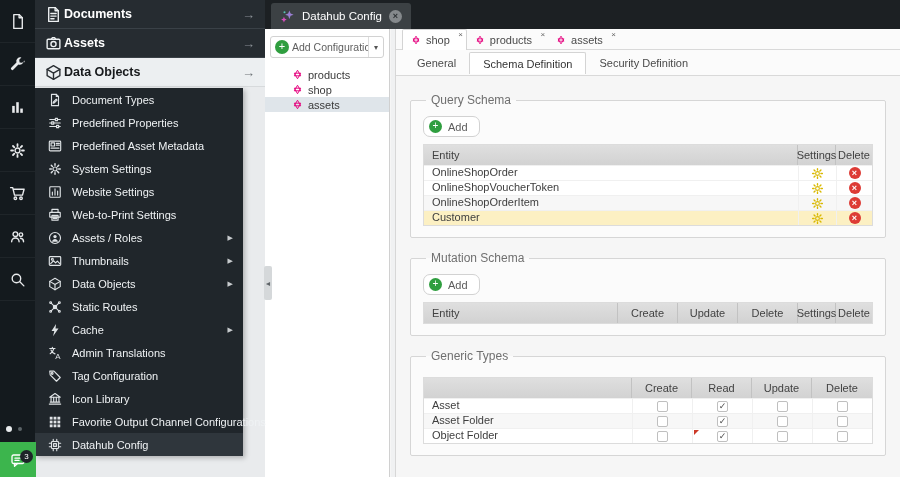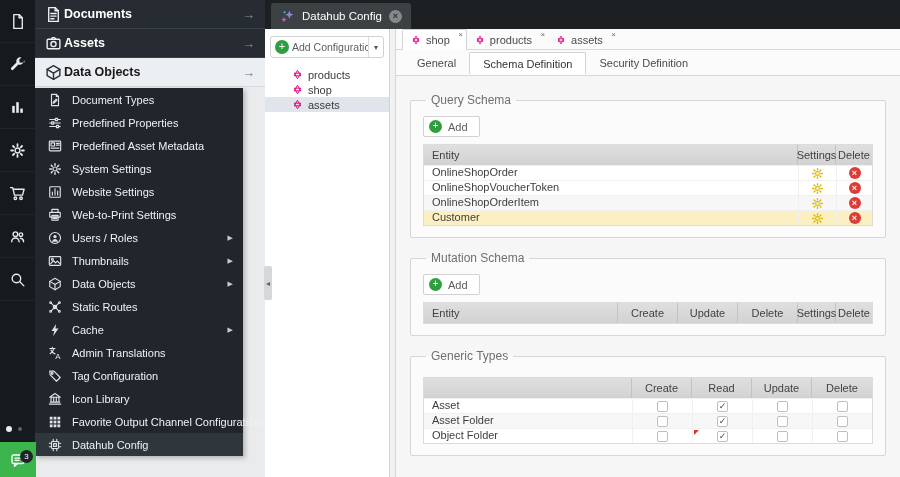--- a/index.html
+++ b/index.html
@@ -99,21 +99,21 @@
   .stab { padding:5px 13px 4px; font-size:11px; color:#4a4a4a; cursor:pointer; }
   .stab.active { background:#fff; border:1px solid #d4d4d4; border-bottom:none;
     border-radius:2px 2px 0 0; margin-bottom:-1px; color:#333; }
 
   .content { position:absolute; top:48px; left:0; right:0; bottom:0; padding:16px 14px; overflow:hidden; }
   fieldset.fs { border:1px solid #d6d6d6; border-radius:2px; padding:4px 12px 11px; margin-bottom:13px;
     background:#fbfbfb; }
   fieldset.fs legend { font-size:12px; color:#6f6f6f; padding:0 5px; margin-left:3px;margin-top:15px; }
 
   .btn-add { display:inline-flex; align-items:center; gap:6px; height:21px; margin:5px 0 7px;
-    padding:0 11px 0 5px; background:#fff; border:1px solid #d2d2d2; border-radius:2px;
+    padding:0 11px 0 5px; background:#fff; border:1px solid #d2d2d2; border-radius:7px;
     font-size:11px; color:#5c5c5c; cursor:pointer; }
   .btn-add .plus { width:13px; height:13px; border-radius:50%; background:#2f9e3f; color:#fff;
     font-size:10px; line-height:12px; text-align:center; }
   .btn-add .plus::after { content:"+"; }
 
   .grid { background:#fff; border:1px solid #dcdcdc; font-size:11px; color:#3e3e3e; }
   .grid .row { display:flex; height:15px; align-items:flex-start; border-top:1px solid #f0f0f0; }
   .grid .row.alt { background:#f7f7f7; }
   .grid .row.highlight { background:#fcf0c3; }
   .grid .hrow { display:flex; height:20px; align-items:flex-start;
@@ -321,21 +321,21 @@
       <span class="lbl">Web-to-Print Settings</span>
     </div>
   <div class="sitem">
       <span class="ico">
         <svg viewBox="0 0 16 16" fill="none" stroke="currentColor" stroke-width="1.3" stroke-linecap="round" stroke-linejoin="round">
           <circle cx="8" cy="8" r="6.3"></circle>
           <circle cx="8" cy="6.4" r="1.9" fill="currentColor" stroke="none"></circle>
           <path d="M4.6 12.3c.5-2 1.8-3.1 3.4-3.1s2.9 1.1 3.4 3.1z" fill="currentColor" stroke="none"></path>
         </svg>
       </span>
-      <span class="lbl">Users / Roles</span>
+      <span class="lbl">Assets / Roles</span>
       <span class="chev">▶</span>
     </div>
   <div class="sitem">
       <span class="ico">
         <svg viewBox="0 0 16 16" fill="none" stroke="currentColor" stroke-width="1.3" stroke-linecap="round" stroke-linejoin="round">
           <rect x="1.5" y="3" width="13" height="10" rx="1"></rect>
           <circle cx="5" cy="6" r="1.1"></circle>
           <path d="M3 11l3.3-3.3 2.4 2.4 2-2L13.5 11"></path>
         </svg>
       </span>

